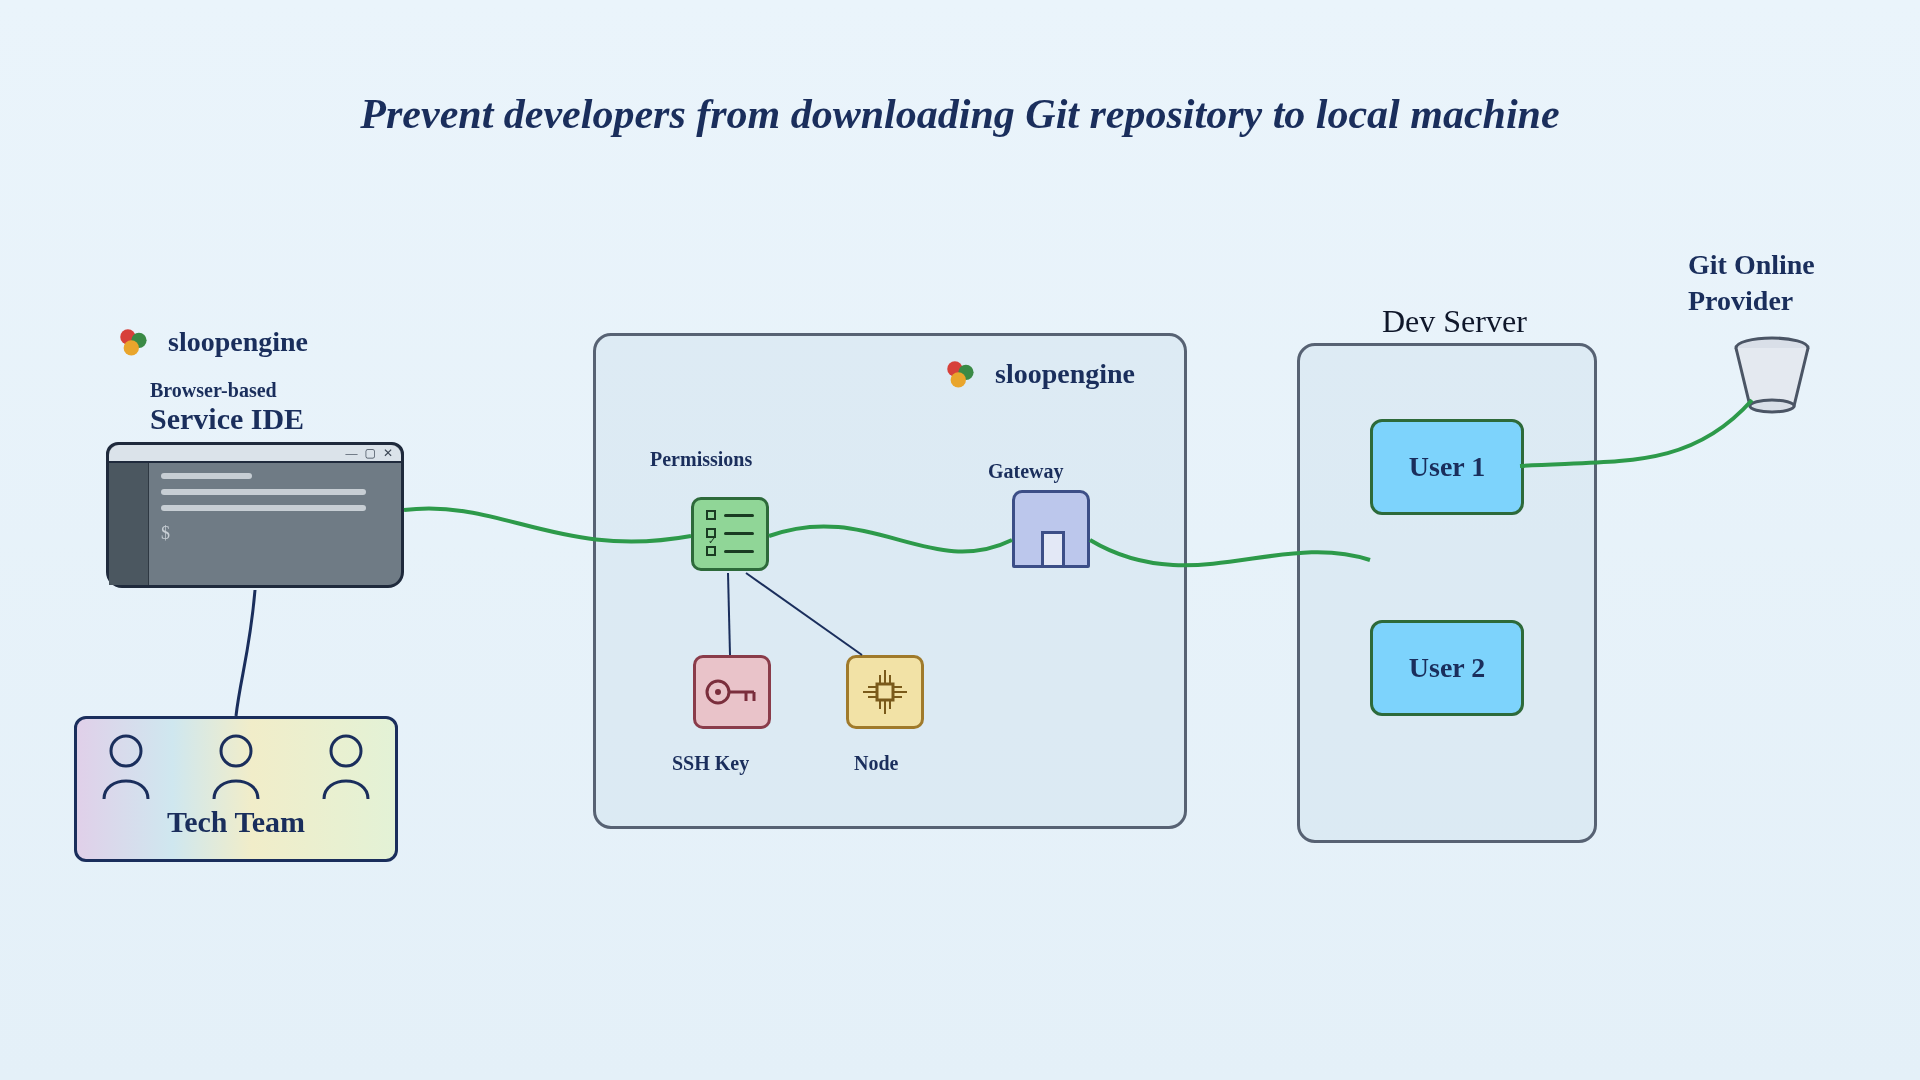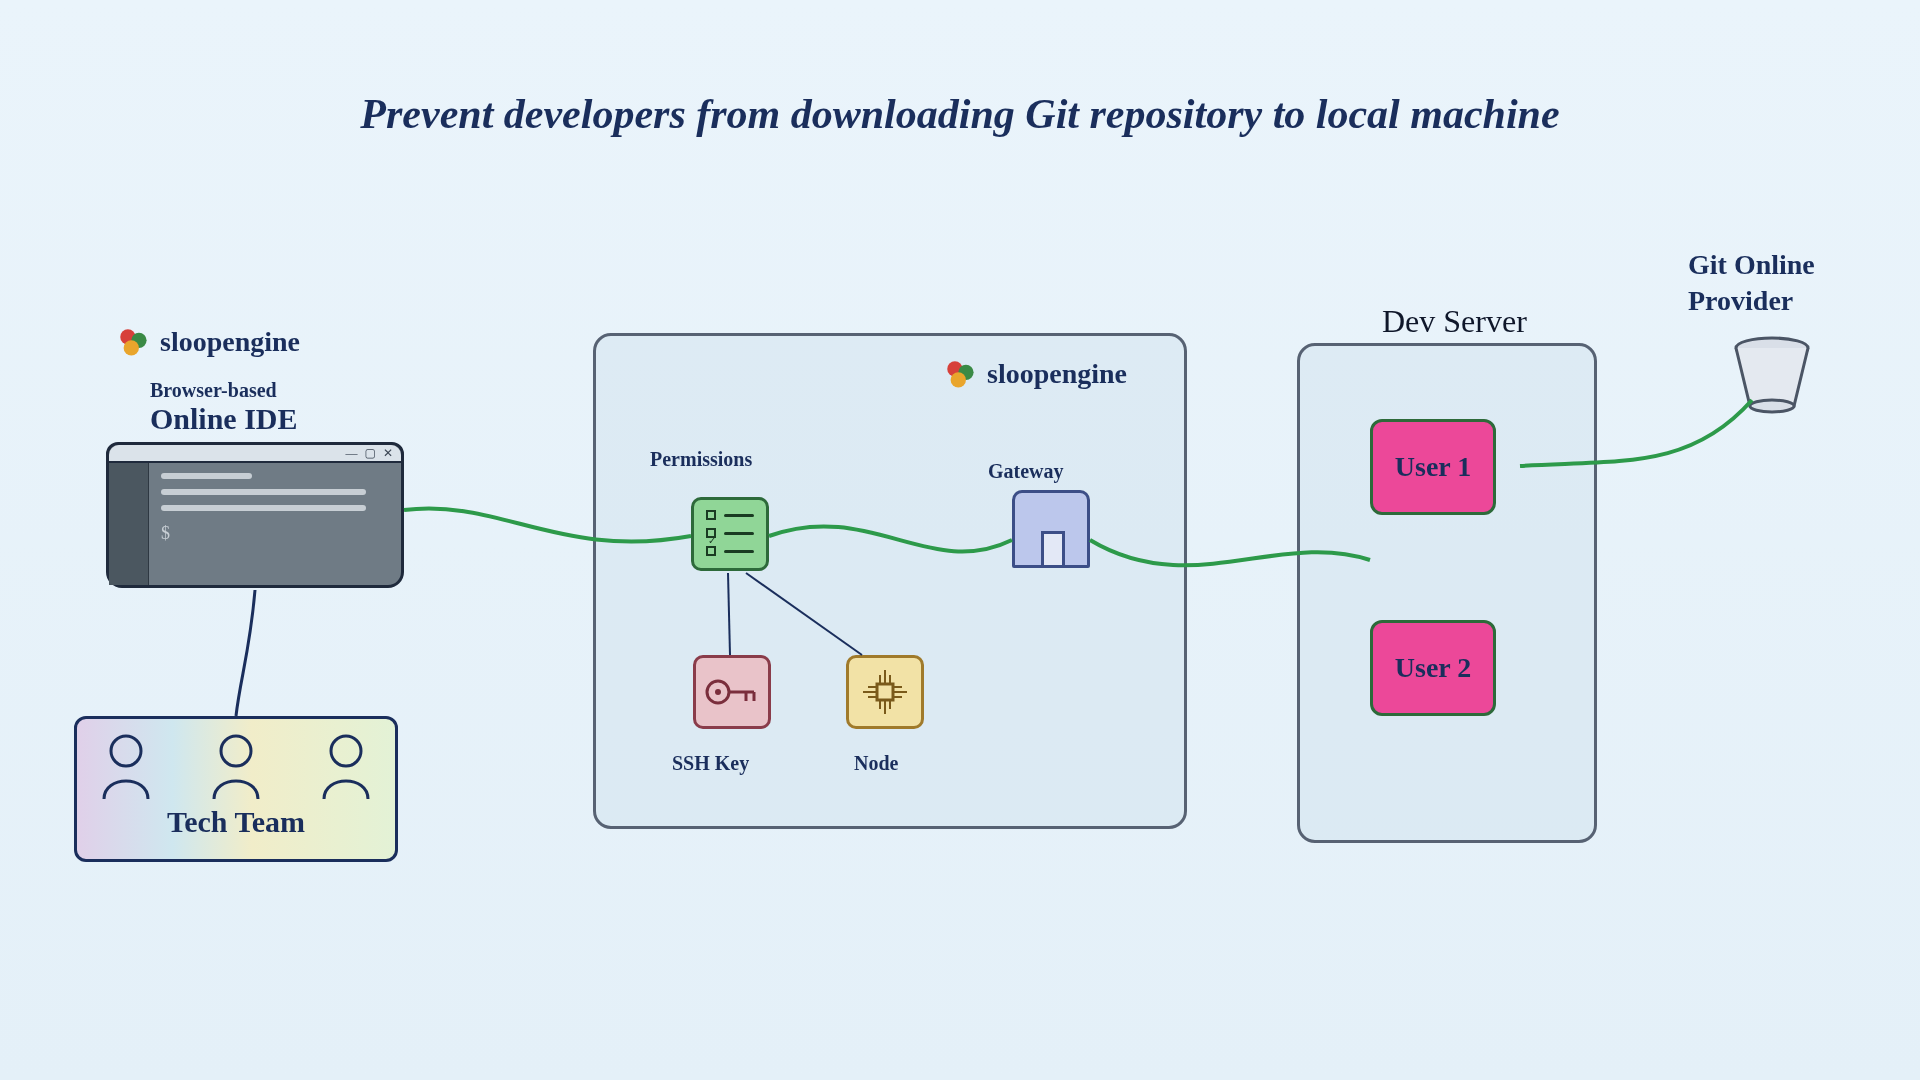--- a/index.html
+++ b/index.html
@@ -18,21 +18,21 @@
     transform: translateX(-50%);
     font-size: 42px;
     font-weight: bold;
     color: #1a2e5c;
     white-space: nowrap;
     font-style: italic;
   }
   .brand {
     display: flex;
     align-items: center;
-    gap: 10px;
+    gap: 18px;
     position: absolute;
     font-size: 28px;
     font-weight: bold;
     color: #1a2e5c;
   }
   .logo {
     width: 34px; height: 34px; position: relative;
   }
   .logo svg { width: 100%; height: 100%; }
   .ide-sublabel-small {
@@ -135,23 +135,23 @@
   .perm-row .cb { width:10px; height:10px; border:2px solid #1a3b22; }
   .perm-row .cb.checked::after { content:"✓"; font-size:10px; line-height:8px; color:#1a3b22; }
   .perm-row .ln { flex:1; height:3px; background:#1a3b22; border-radius:2px; }
   .gate-inner { width:100%; height:100%; position:relative; }
   .gate-inner .door {
      position:absolute; left:26px; bottom:0; width:24px; height:34px;
      border:3px solid #3c4e87; background:#e3e8f6; border-bottom:none;
   }
   .user-box {
     position: absolute;
-    width: 126px; height: 96px;
+    width: 154px; height: 96px;
     border: 3px solid #2d6a3a;
-    background: #ec4899;
+    background: #7dd3fc;
     border-radius: 12px;
     display:flex; align-items:center; justify-content:center;
     font-size: 28px; font-weight:bold; color:#1a2e5c;
   }
   .user1 { left: 1370px; top: 419px; }
   .user2 { left: 1370px; top: 620px; text-align: center; }
   svg.wire { position:absolute; left:0; top:0; width:1920px; height:1080px; pointer-events:none; }
   .git-labels { position:absolute; left: 1688px; top: 247px; text-align:left; font-size:28px; font-weight:bold; color:#1a2e5c; line-height:1.3; }
   .cylinder { position:absolute; left: 1732px; top: 336px; width: 80px; height: 80px; }
   .sshkey-inner { width:100%; height:100%; display:flex; align-items:center; justify-content:center; }
@@ -166,21 +166,21 @@
   <span class="logo">
     <svg viewBox="0 0 40 40">
       <circle cx="14" cy="14" r="9" fill="#d7403a"></circle>
       <circle cx="27" cy="18" r="9" fill="#3a8a45"></circle>
       <circle cx="18" cy="27" r="9" fill="#e9a52c"></circle>
     </svg>
   </span>
   <span>sloopengine</span>
 </div>
 <div class="ide-sublabel-small" style="left:150px; top:379px;">Browser-based</div>
-<div class="ide-sublabel-big" style="left:150px; top:402px;">Online IDE</div>
+<div class="ide-sublabel-big" style="left:150px; top:402px;">Service IDE</div>
 
 <div class="ide-window">
   <div class="titlebar">
     <div class="btns">— ▢ ✕</div>
   </div>
   <div class="sidebar"></div>
   <div class="code">
     <div class="line short"></div>
     <div class="line long"></div>
     <div class="line long"></div>

